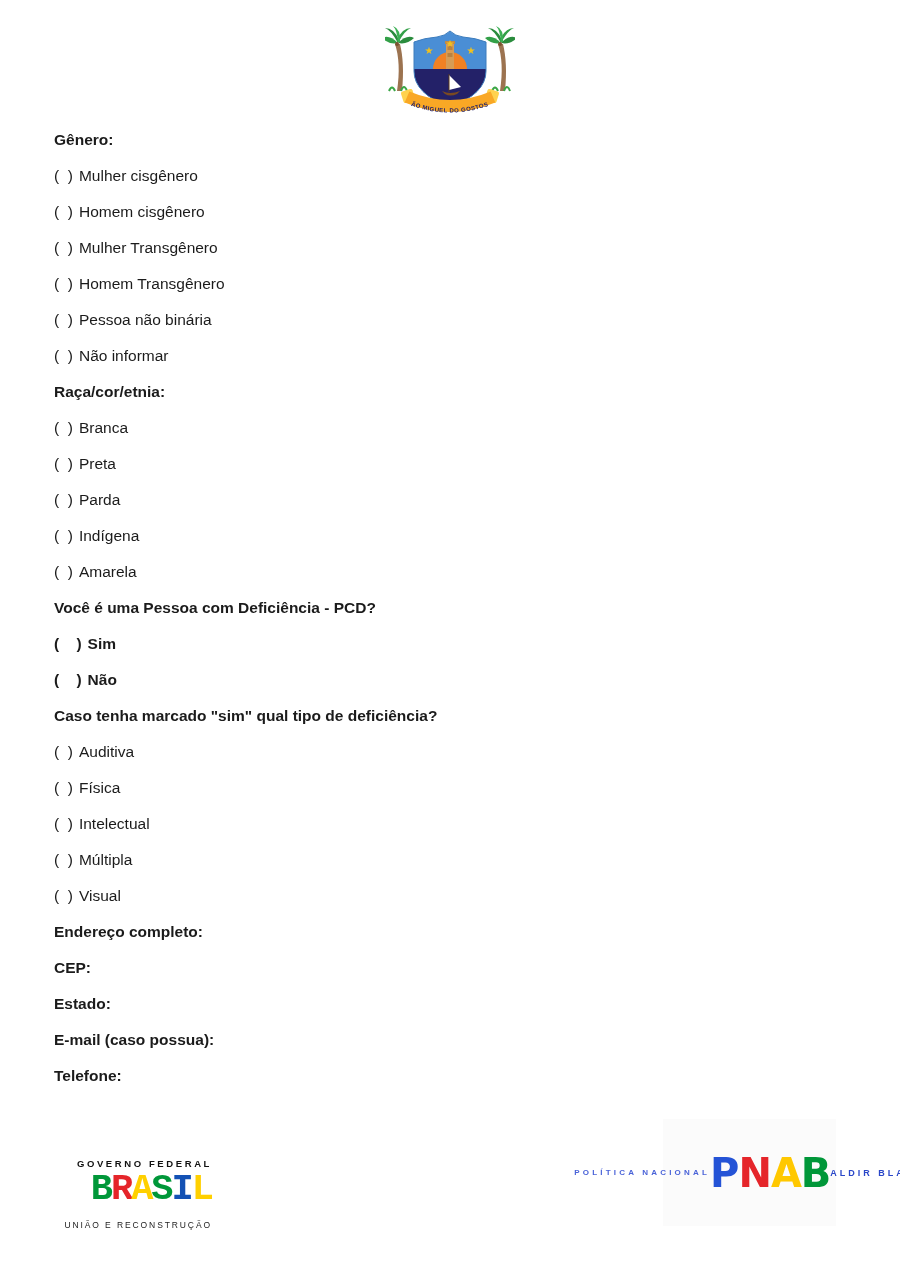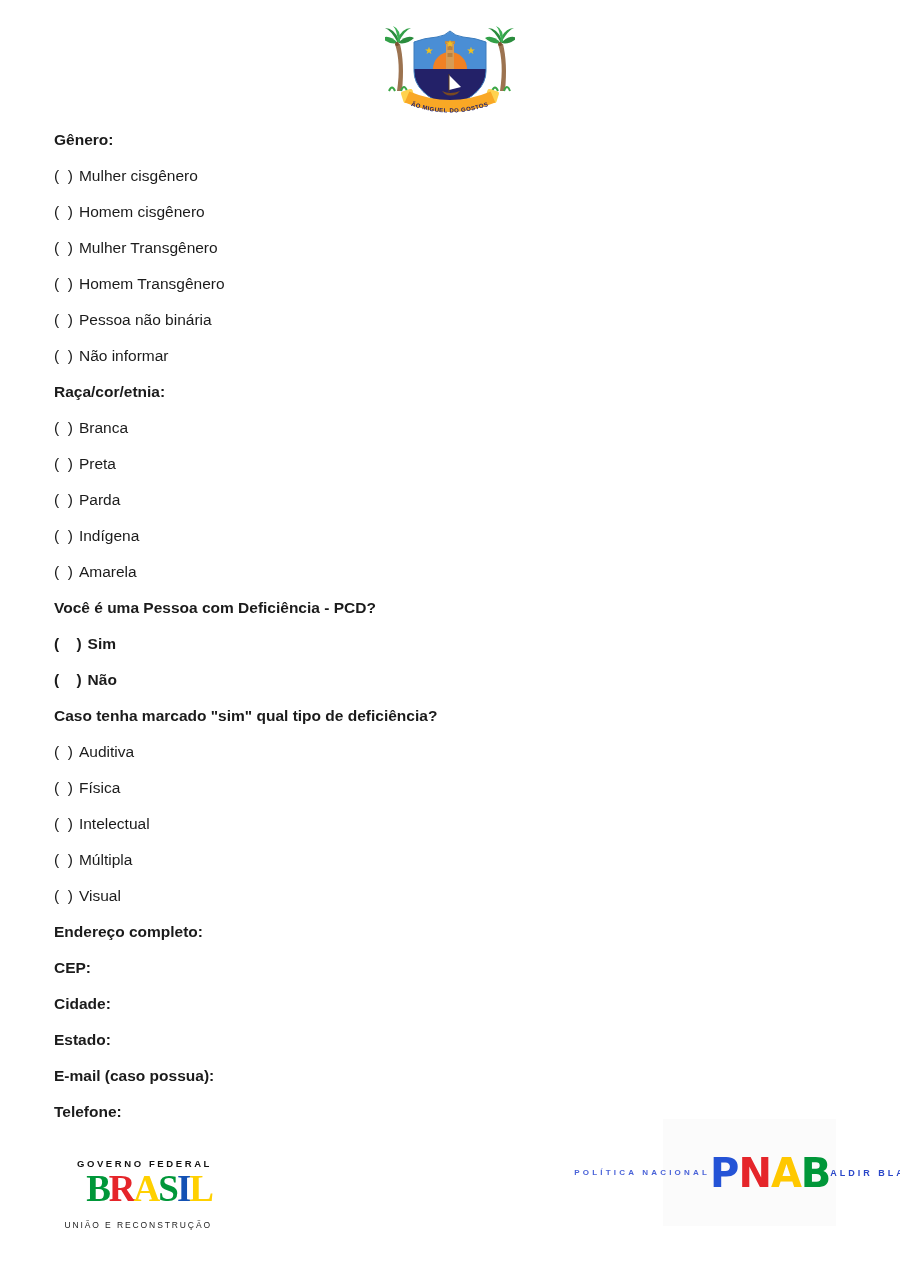--- a/index.html
+++ b/index.html
@@ -13,21 +13,21 @@
   .form-body { position:absolute; top:122px; left:54px; right:24px; }
   .line { height:36px; display:flex; align-items:center; font-size:15.5px; line-height:36px; }
   .heading { font-weight:700; }
   .option .parens { white-space:pre; }
   .option .label { margin-left:6px; }
   .option.bold { font-weight:700; }
 
   
   .gov-logo { position:absolute; left:56px; top:1158px; width:156px; text-align:right; }
   .gov-top { font-size:9.5px; font-weight:700; letter-spacing:2.6px; color:#111; white-space:nowrap; }
-  .gov-main { font-family:Liberation Serif, serif; font-size:37px; font-weight:800;
+  .gov-main { font-family:Liberation Mono, monospace; font-size:37px; font-weight:800;
               letter-spacing:-2px; line-height:40px; white-space:nowrap; }
   .gov-bottom { font-size:8.5px; font-weight:400; letter-spacing:1.9px; color:#222;
                 margin-top:11px; white-space:nowrap; }
 
   
   .pnab-card { position:absolute; left:663px; top:1119px; width:173px; height:107px;
                background:#fbfbfb; display:flex; flex-direction:row;
                align-items:center; justify-content:center; }
   .pnab-top { font-size:8px; font-weight:700; letter-spacing:3.2px; color:#4a63d8; white-space:nowrap; }
   .pnab-main { font-family:"DejaVu Sans", sans-serif; font-size:40px; font-weight:800;
@@ -160,21 +160,20 @@
       <div class="line option">
         <span class="parens">(  )</span>
         <span class="label">Múltipla</span>
       </div>
       <div class="line option">
         <span class="parens">(  )</span>
         <span class="label">Visual</span>
       </div>
       <div class="line heading">Endereço completo:</div>
       <div class="line heading">CEP:</div>
-      <div class="line heading">Cidade:</div>
       <div class="line heading">Estado:</div>
       <div class="line heading">E-mail (caso possua):</div>
       <div class="line heading">Telefone:</div>
     </div>
 
   <div class="gov-logo">
     <div class="gov-top">GOVERNO FEDERAL</div>
     <div class="gov-main"><span style="color: rgb(0, 151, 57);">B</span><span style="color: rgb(229, 37, 42);">R</span><span style="color: rgb(255, 208, 0);">A</span><span style="color: rgb(0, 151, 57);">S</span><span style="color: rgb(19, 81, 180);">I</span><span style="color: rgb(255, 208, 0);">L</span></div>
     <div class="gov-bottom">UNIÃO E RECONSTRUÇÃO</div>
   </div>

